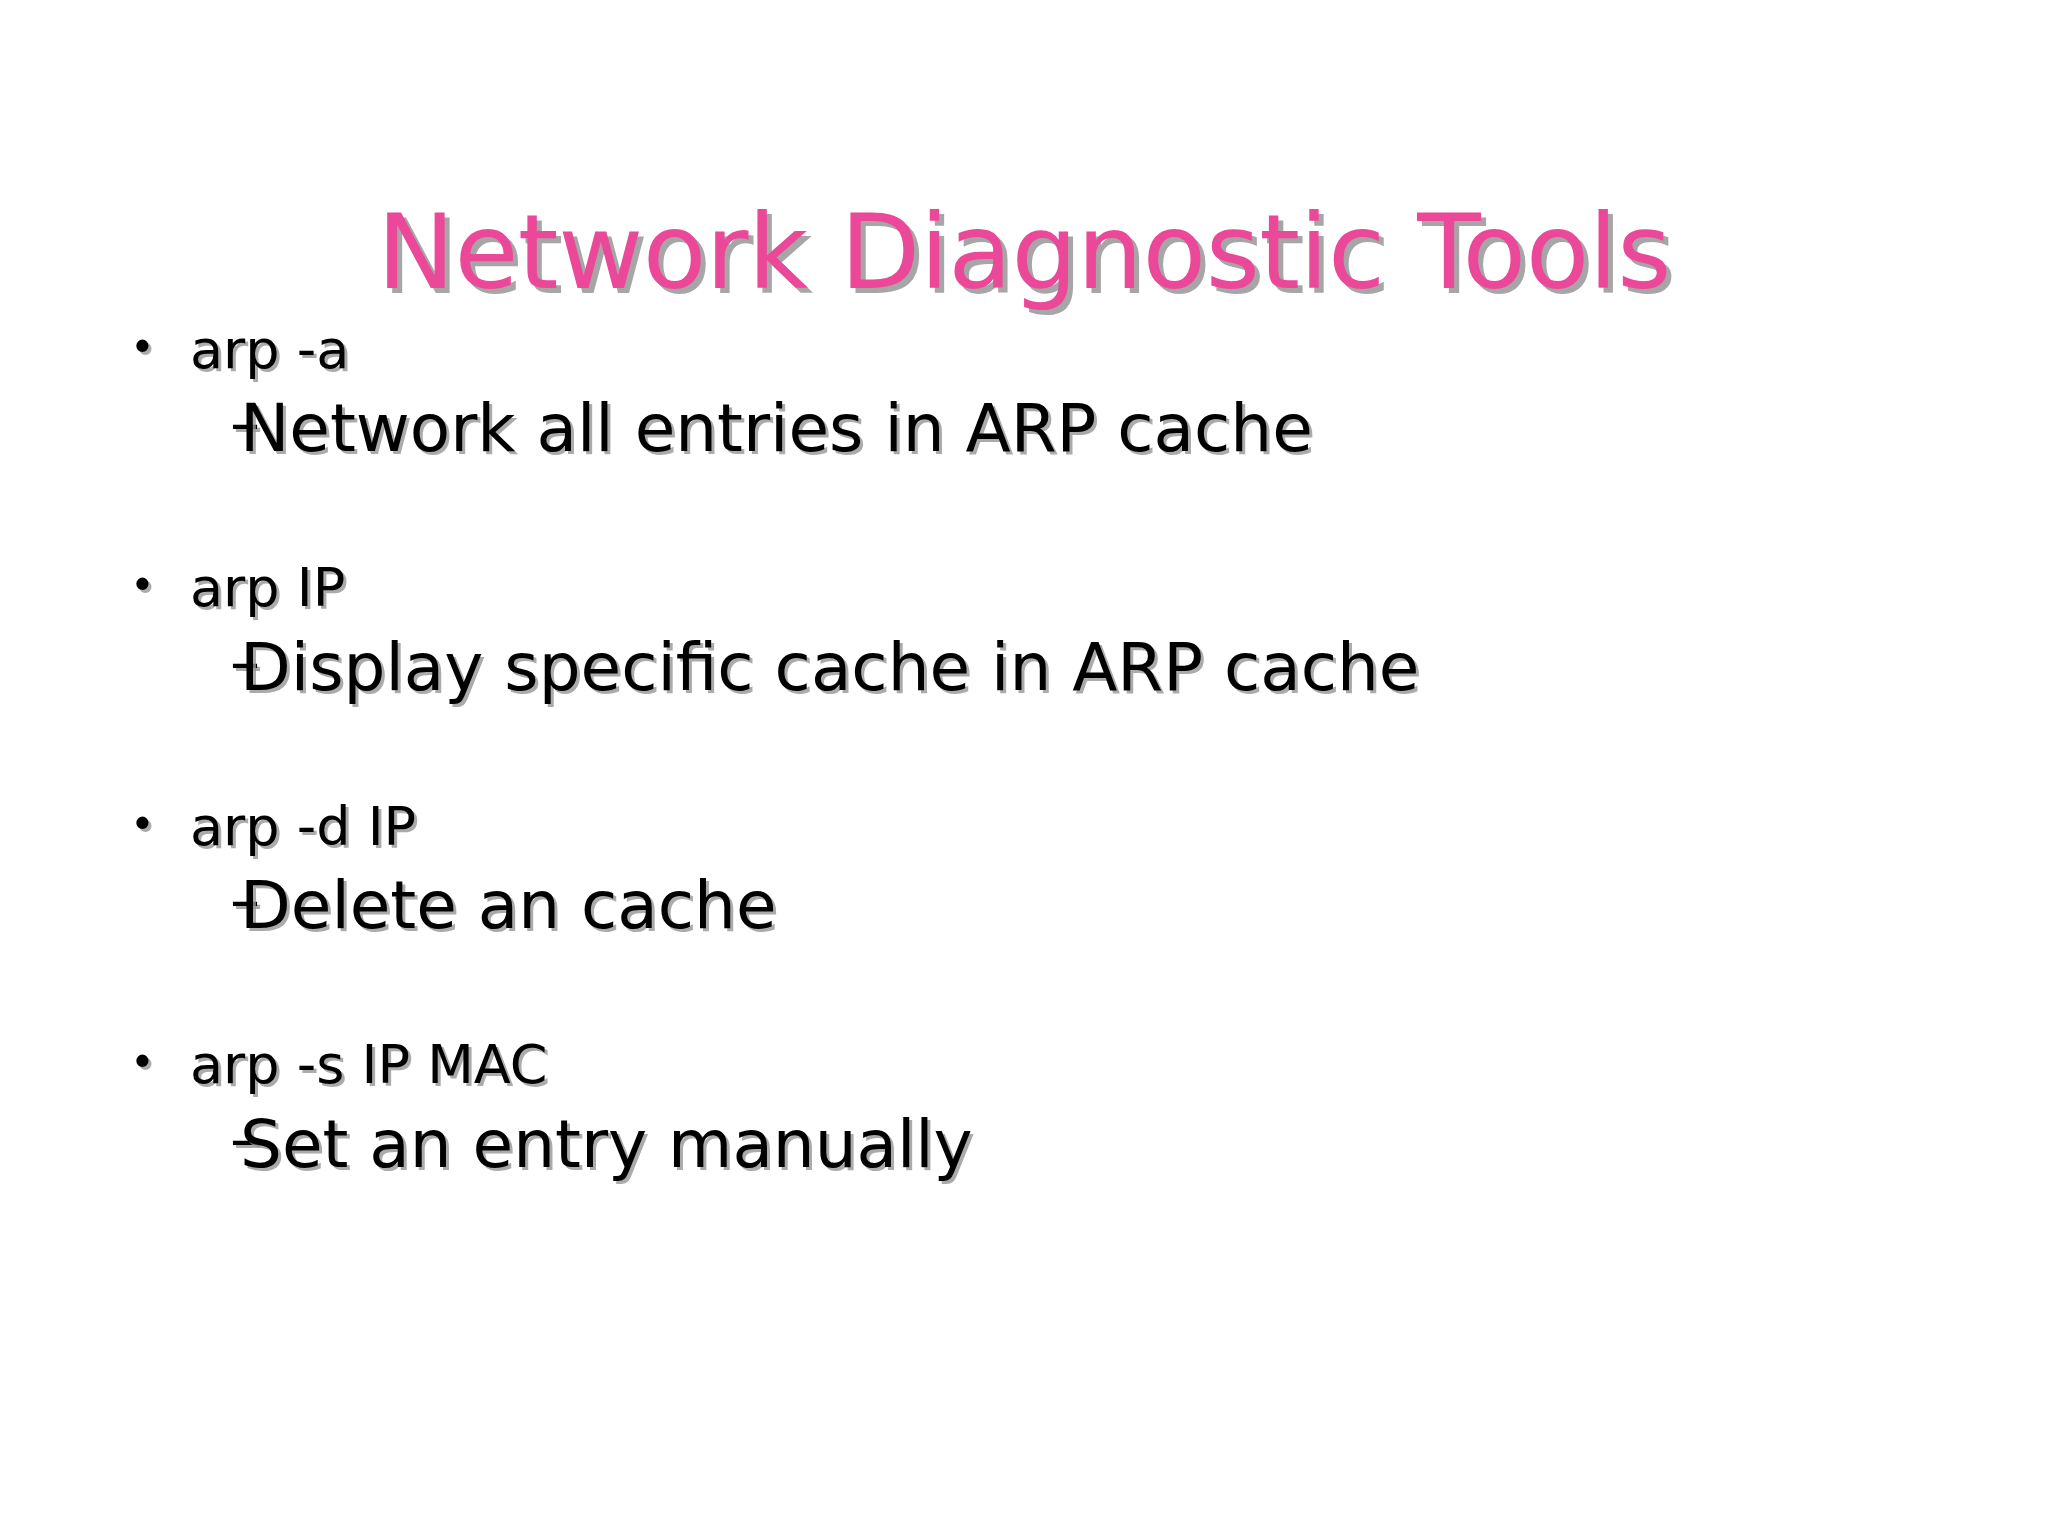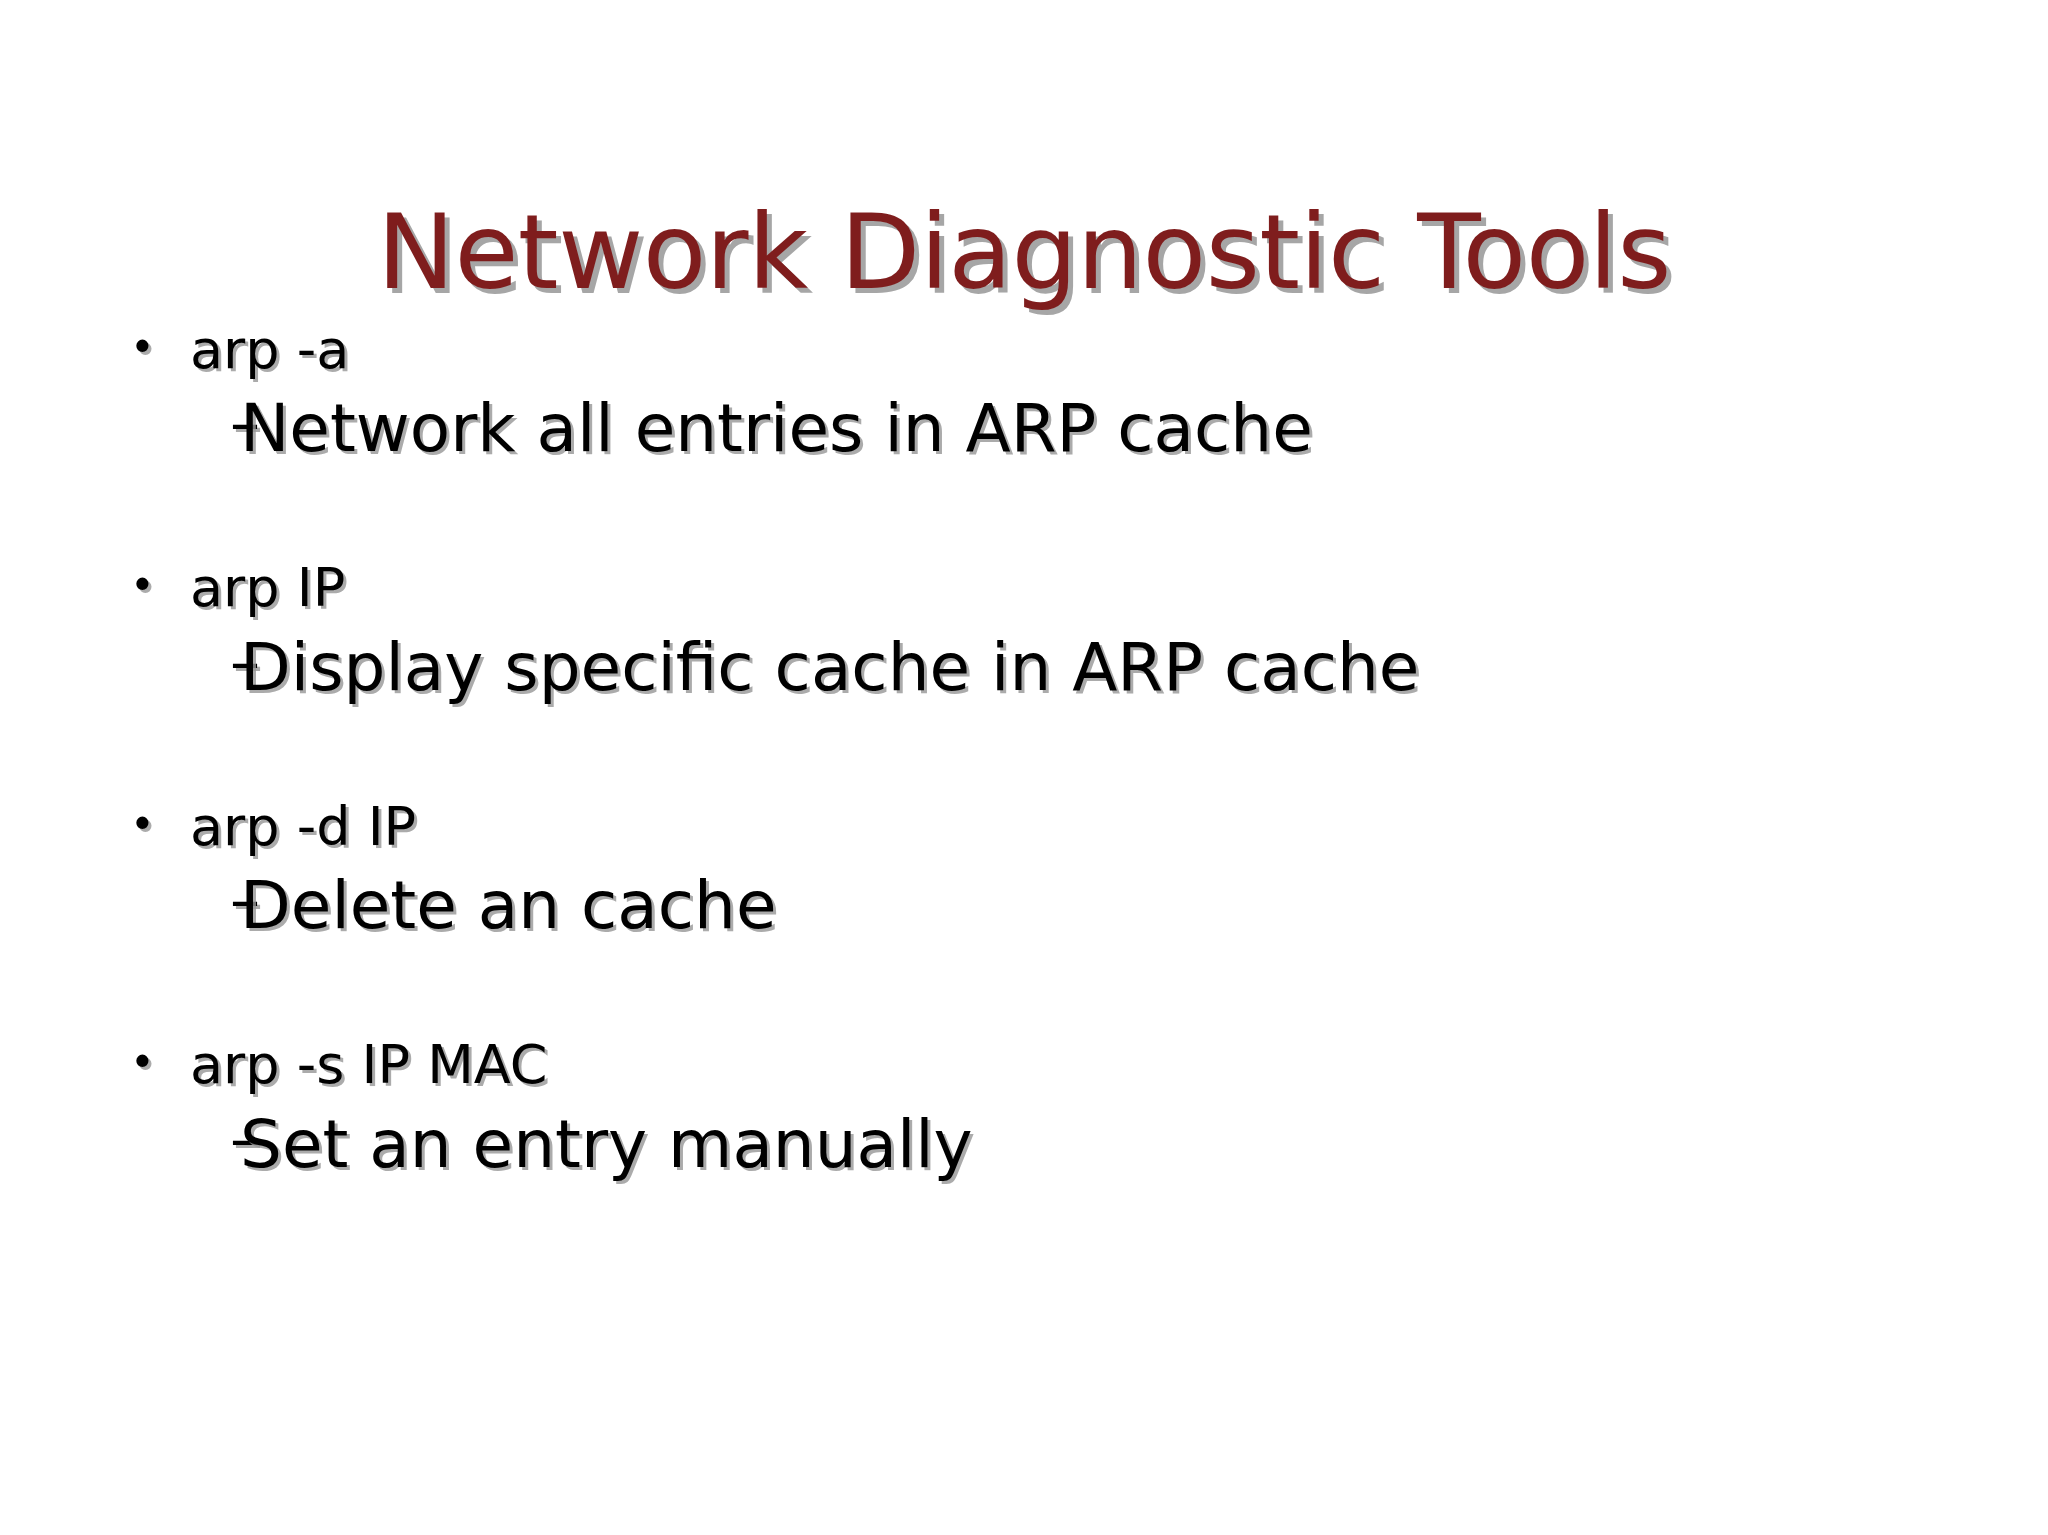--- a/index.html
+++ b/index.html
@@ -28,21 +28,21 @@
   .slide-title {
     position: absolute;
     left: 0;
     top: 128px;
     width: 2048px;
     text-align: center;
     font-size: 104px;
     line-height: 1.05;
     font-weight: 400;
     letter-spacing: -0.5px;
-    color: #7f1d1d;
+    color: #ec4899;
     text-shadow: 5px 5px 0 rgba(150,150,150,0.85);
     white-space: nowrap;
   }
 
   
   .body-list {
     position: absolute;
     left: 118px;
     top: 320px;
     width: 1860px;

